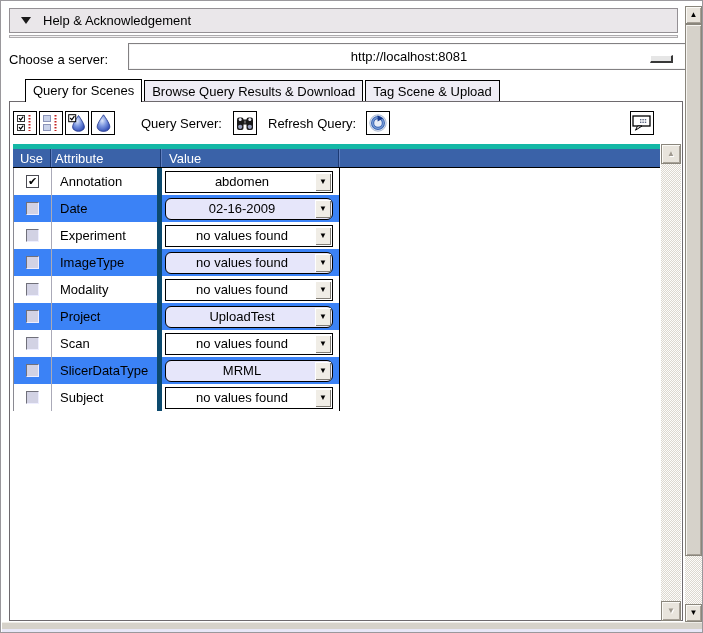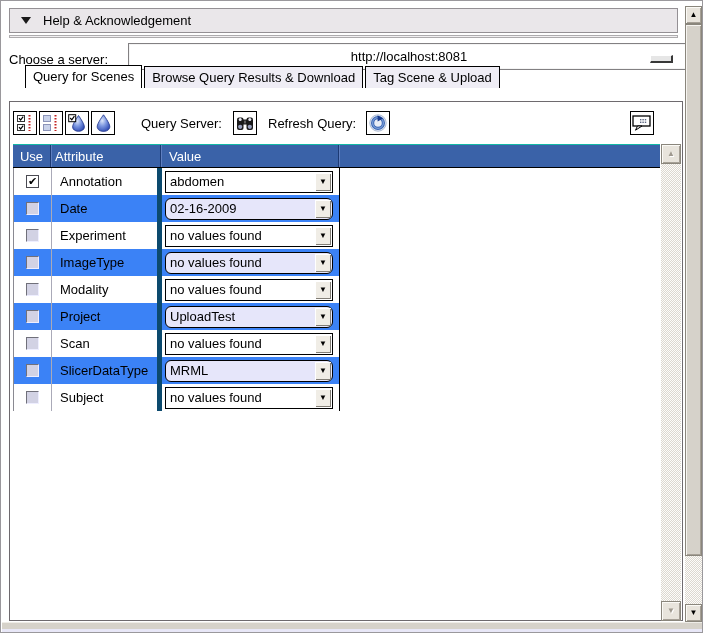--- a/index.html
+++ b/index.html
@@ -18,21 +18,21 @@
   
   #server-label{position:absolute;left:8px;top:51px;text-align:center;}
   #server-combo{position:absolute;left:115px;top:42px;width:562px;height:27px;box-sizing:border-box;
     background:#fff;border:1px solid #828082;box-shadow:inset 0 0 0 1px #f4f4f4;
     display:flex;align-items:center;justify-content:center;cursor:default;margin-left:12px;}
   #server-combo-text{flex:0 1 auto;}
   #server-drop-indicator{position:absolute;right:16px;top:11px;width:20px;height:5px;background:#e6e6e6;
     border-top:1px solid #fff;border-left:1px solid #fff;border-right:2px solid #383838;border-bottom:2px solid #383838;}
 
   
-  #tabs{position:absolute;left:24px;top:64px;height:23px;display:flex;align-items:flex-end;}
+  #tabs{position:absolute;left:24px;top:78px;height:23px;display:flex;align-items:flex-end;}
   .tab{height:22px;box-sizing:border-box;border:1px solid #000;border-bottom:none;background:#efedf5;
     padding:3px 7px 0 7px;margin-right:2px;white-space:nowrap;cursor:default;}
   .tab.active{height:23px;background:#fff;z-index:3;position:relative;}
 
   
   #content-frame{position:absolute;left:8px;top:100px;width:674px;height:520px;box-sizing:border-box;
     background:#fff;border:1px solid #6e6a6e;z-index:1;}
 
   
   .tool-btn{position:absolute;width:24px;height:24px;box-sizing:border-box;background:#fff;border:1px solid #000;
@@ -42,34 +42,34 @@
   #btn-check-values{left:64px;top:110px;}
   #btn-blank-values{left:90px;top:110px;}
   #query-server-label{position:absolute;left:140px;top:115px;z-index:2;}
   #btn-query-server{left:232px;top:110px;}
   #refresh-query-label{position:absolute;left:267px;top:115px;z-index:2;}
   #btn-refresh-query{left:365px;top:110px;}
   #btn-message{left:629px;top:110px;}
 
   
   #tbl-header{position:absolute;left:12px;top:143px;width:647px;height:24px;box-sizing:border-box;z-index:2;
-    background:#3a62a8;border-top:1px solid #14b8a6;border-bottom:1px solid #000;display:flex;color:#fff;}
+    background:#3a62a8;border-top:5px solid #14b8a6;border-bottom:1px solid #000;display:flex;color:#fff;}
   .hcell{display:flex;align-items:center;box-sizing:border-box;border-right:1px solid #1c3a74;box-shadow:1px 0 0 #5f7fc0;}
   #hc-use{width:38px;justify-content:center;}
   #hc-attr{width:110px;padding-left:4px;}
   #hc-val{width:178px;padding-left:8px;}
   #hc-rest{flex:1;border-right:none;box-shadow:none;}
 
   #tbl-rows{position:absolute;left:12px;top:167px;width:325px;z-index:2;
     border-left:1px solid #8a8a92;border-right:1px solid #000;}
   .trow{display:flex;height:27px;background:#fff;}
   .trow.shaded{background:#3b82f6;}
   .cell-use{width:38px;box-sizing:border-box;display:flex;align-items:center;justify-content:center;border-right:1px solid #aaaab8;}
   .cell-attr{width:110px;box-sizing:border-box;display:flex;align-items:center;padding-left:8px;border-right:5px solid #0c4a6e;}
-  .cell-val{flex:1;display:flex;align-items:center;}
+  .cell-val{flex:1;display:flex;align-items:center;text-align:center;}
   .cbx{width:13px;height:13px;box-sizing:border-box;background:#d2d2e4;cursor:pointer;
     border:1px solid;border-color:#70707a #eef #eef #70707a;}
   .cbx.checked{background:#fff;border-color:#4a4a52;display:flex;align-items:center;justify-content:center;
     font-size:11px;line-height:11px;font-weight:bold;}
   .combo{margin-left:3px;width:168px;height:22px;box-sizing:border-box;border:1px solid #000;background:inherit;
     display:flex;align-items:center;cursor:pointer;}
   .trow.shaded .combo{background:#e6e6fa;border-radius:6px;}
   .combo-text{flex:1;padding-left:4px;white-space:nowrap;overflow:hidden;}
   .combo-btn{width:16px;height:18px;margin:1px;background:#f0ede6;display:flex;align-items:center;justify-content:center;
     box-shadow:inset 1px 1px 0 #fff,inset -1px -1px 0 #827e76;font-size:8px;}

